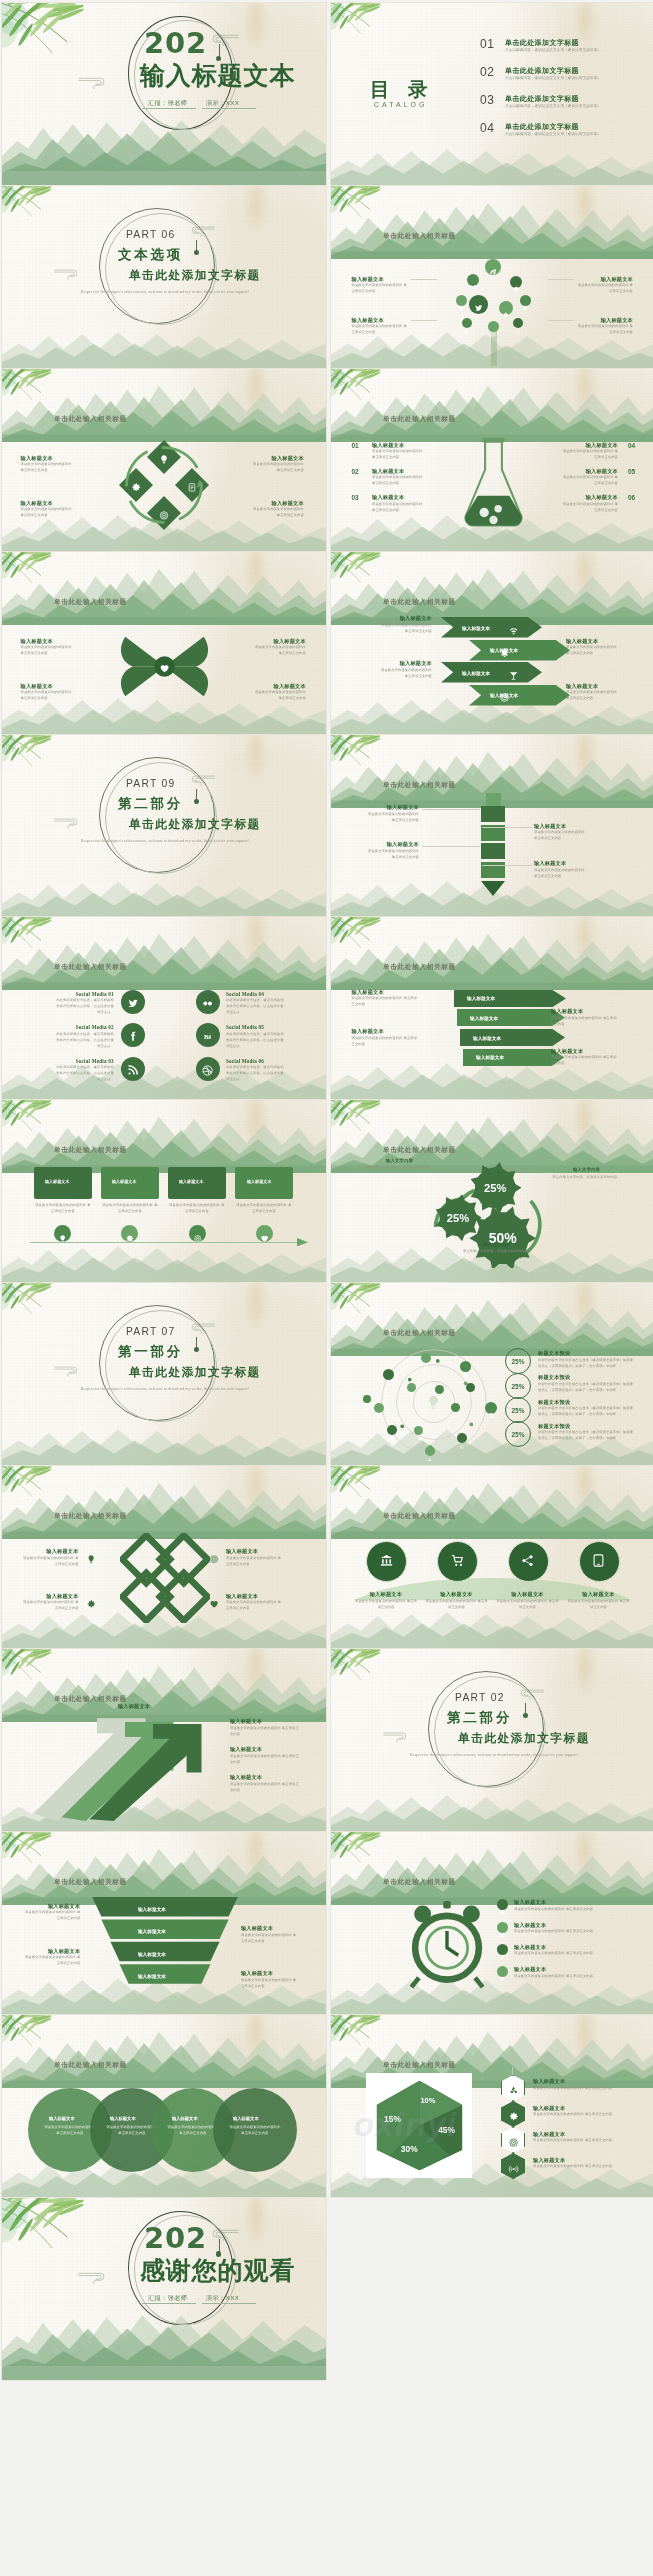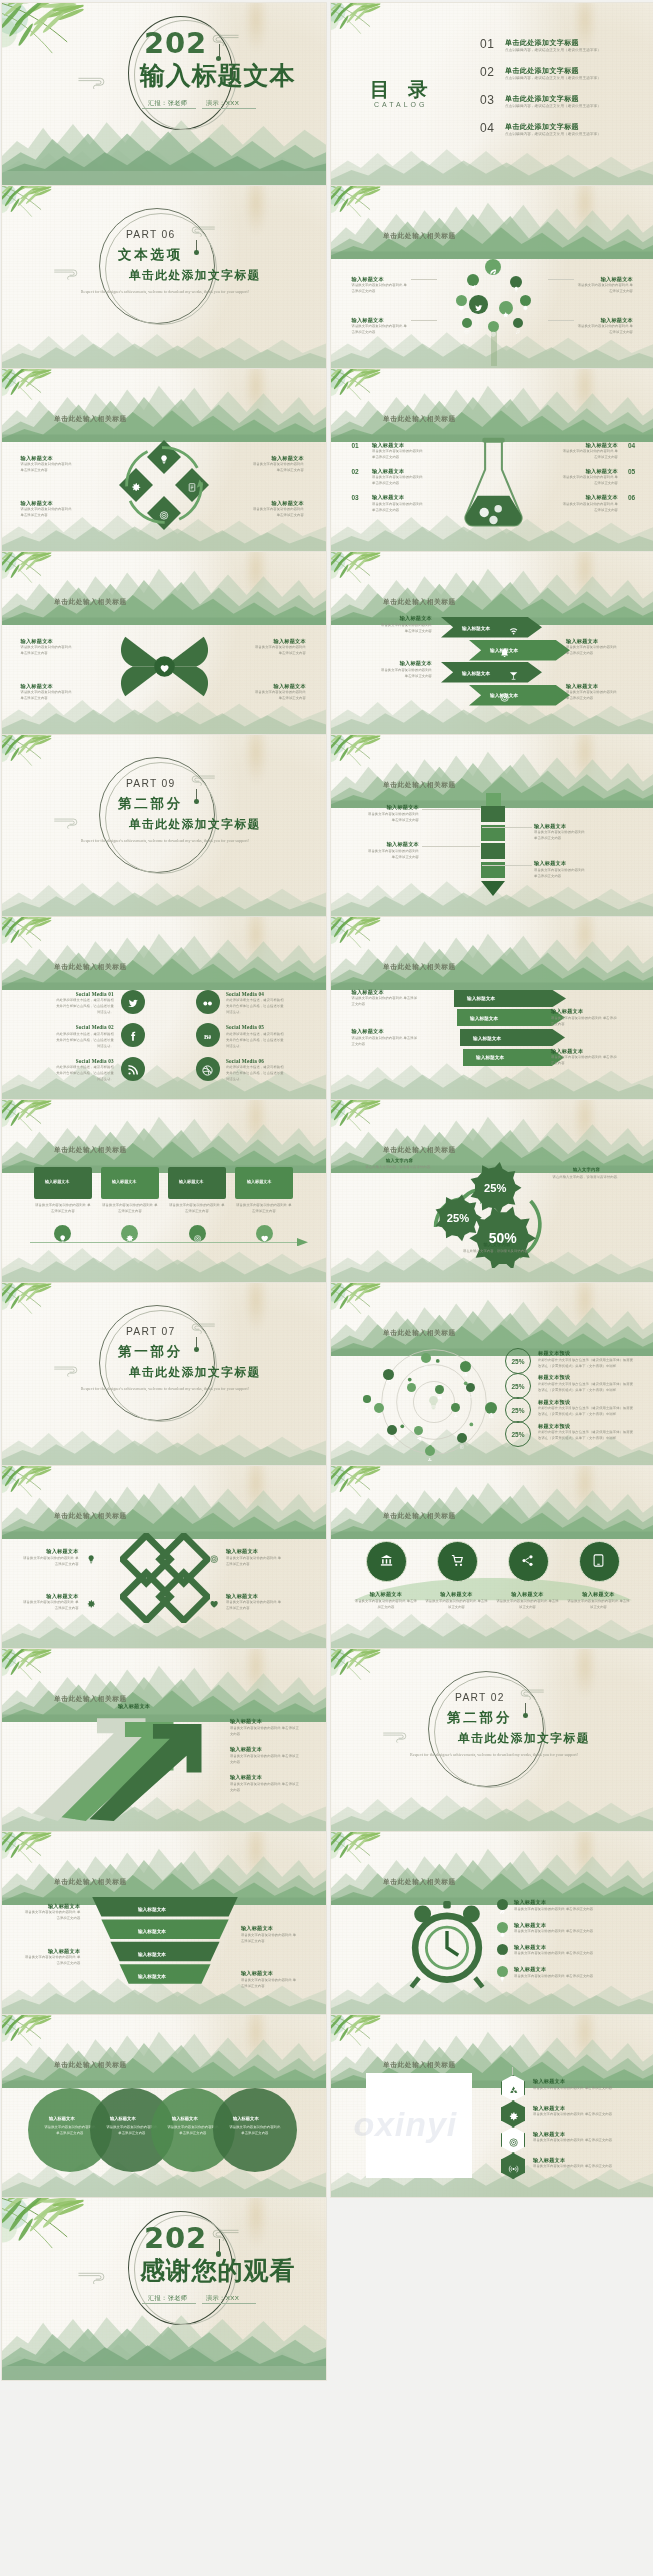--- a/index.html
+++ b/index.html
@@ -2523,20 +2523,38 @@
             <g transform="translate(22,48) rotate(-58)">
       <ellipse cx="14" cy="0" rx="14" ry="2.3" fill="#69a84f" opacity=".9"></ellipse>
             </g>
             <g transform="translate(48,34) rotate(-44)">
       <ellipse cx="16" cy="0" rx="16" ry="2.3" fill="#a9cf86" opacity=".9"></ellipse>
             </g>
   </svg>
         </div>
         <div class="hdr" style="left:52px;top:46px;">单击此处输入相关标题</div>
         <div class="boxw" style="left:35px;top:58px;width:106px;height:105px;"></div>
+        <div style="position:absolute;left:41px;top:62px;width:95px;height:97px;"><svg width="95" height="97" viewBox="0 0 102 104">
+    <defs>
+              <clipPath id="hx">
+                <polygon points="51,4 97,30 97,78 51,100 5,78 5,30"></polygon>
+              </clipPath>
+            </defs>
+    <g clip-path="url(#hx)">
+      <rect width="102" height="104" fill="#3e7040"></rect>
+      <path d="M51 52 L51 0 L102 28z" fill="#59915a"></path>
+      <path d="M51 52 L102 28 L102 104z" fill="#3e7040"></path>
+      <path d="M51 52 L102 104 L0 104z" fill="#46804a"></path>
+      <path d="M51 52 L0 104 L0 0 L51 0z" fill="#528a54"></path>
+    </g>
+    <text x="60" y="28" font-size="8" font-weight="700" fill="#fff" text-anchor="middle" font-family="Liberation Sans, sans-serif">10%</text>
+    <text x="22" y="48" font-size="9" font-weight="700" fill="#fff" text-anchor="middle" font-family="Liberation Sans, sans-serif">15%</text>
+    <text x="40" y="80" font-size="9" font-weight="700" fill="#fff" text-anchor="middle" font-family="Liberation Sans, sans-serif">30%</text>
+    <text x="80" y="60" font-size="9" font-weight="700" fill="#fff" text-anchor="middle" font-family="Liberation Sans, sans-serif">45%</text>
+  </svg></div>
         <div class="wm" style="left:22.4px;top:90px;font-size:34px;">oxinyi</div>
         <div class="gline" style="left:181px;top:52px;width:0.9px;height:108px;background:#c2c8ba;"></div>
         <div style="position:absolute;left:170px;top:60px;width:22.4px;height:24px;background:#fff;border:1.2px solid #3e7040;clip-path:polygon(50% 0,100% 25%,100% 75%,50% 100%,0 75%,0 25%);display:flex;align-items:center;justify-content:center;">
           <span style="display:inline-block;width:11.2px;height:11.2px;color:#3e7040;"><svg width="11.2" height="11.2" viewBox="0 0 24 24" fill="#3e7040">
               <path d="M12 3l3.2 5.6-2.3.1 1.1 4.4-3.9-2.4-2.2.1L12 3z"></path>
               <path d="M5 17l2-5.5 1.4 1.9 3.4-3-1.2 4.5 1.1 1.9L5 17z"></path>
               <path d="M20 16.4l-5.8.8 1.1-2-4-2 4.6-.6 1-1.9 3.1 5.7z"></path>
             </svg></span>
         </div>
         <div class="t-title" style="left:202px;top:63px;">输入标题文本</div>

